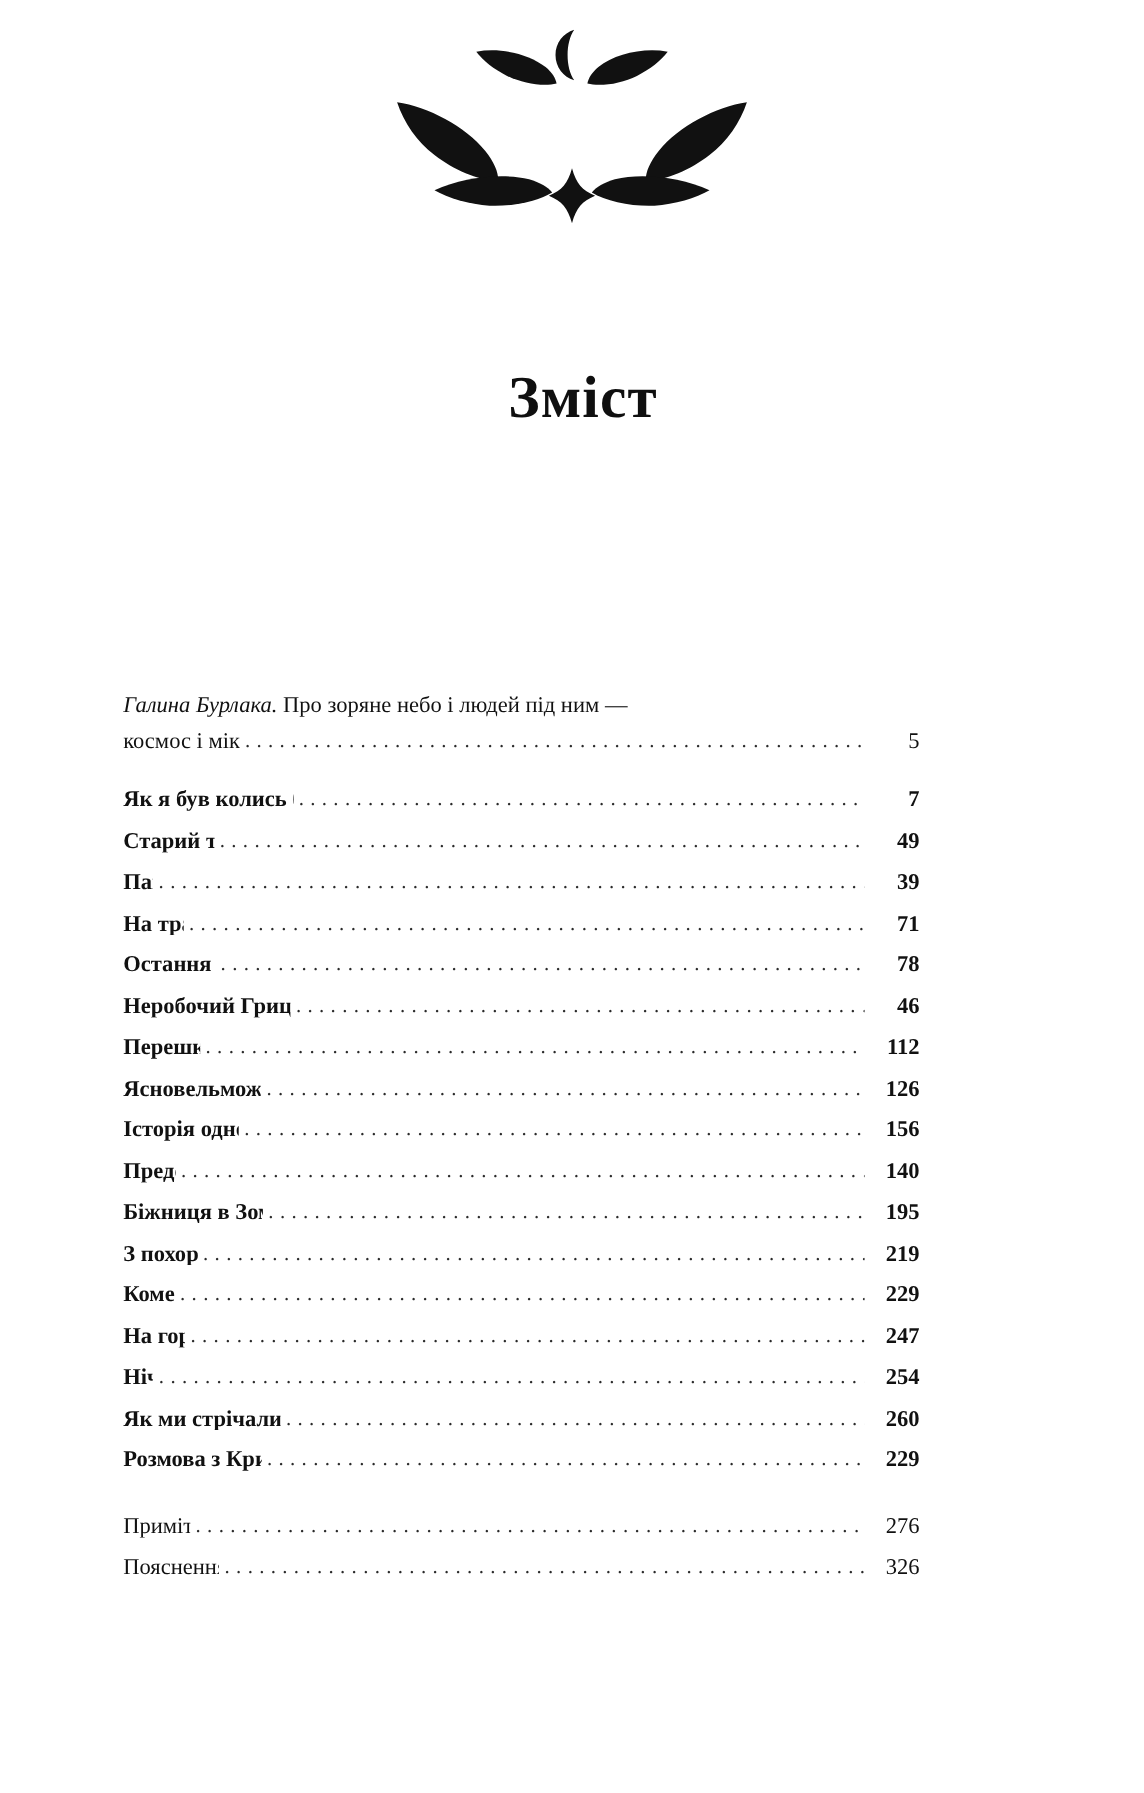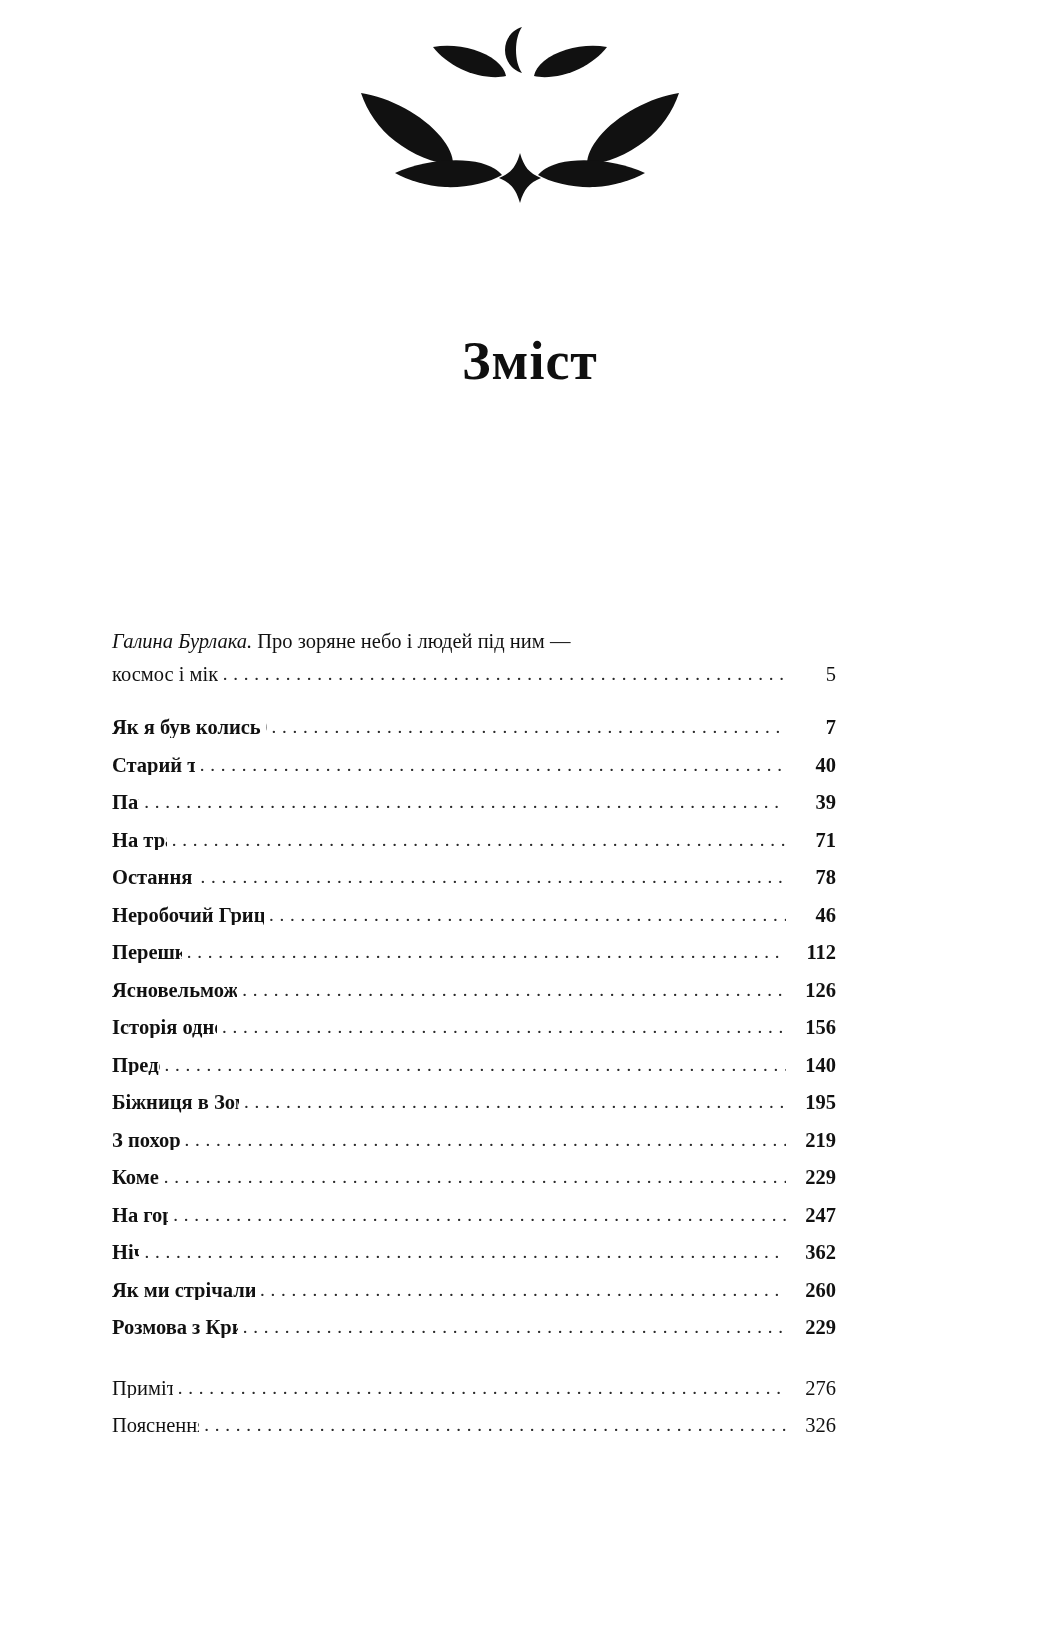--- a/index.html
+++ b/index.html
@@ -161,21 +161,21 @@
 
       <div class="entry bold">
         <span class="label">Як я був колись белетристом</span>
         <span class="dots">. . . . . . . . . . . . . . . . . . . . . . . . . . . . . . . . . . . . . . . . . . . . . . . . . . . . . . . . . . . . . . . . . . . . . . . . . . . . . . . . . . . . . .</span>
         <span class="page-num">7</span>
       </div>
 
       <div class="entry bold">
         <span class="label">Старий терен</span>
         <span class="dots">. . . . . . . . . . . . . . . . . . . . . . . . . . . . . . . . . . . . . . . . . . . . . . . . . . . . . . . . . . . . . . . . . . . . . . . . . . . . . . . . . . . . . .</span>
-        <span class="page-num">40</span>
+        <span class="page-num">49</span>
       </div>
 
       <div class="entry bold">
         <span class="label">Пан</span>
         <span class="dots">. . . . . . . . . . . . . . . . . . . . . . . . . . . . . . . . . . . . . . . . . . . . . . . . . . . . . . . . . . . . . . . . . . . . . . . . . . . . . . . . . . . . . .</span>
         <span class="page-num">39</span>
       </div>
 
       <div class="entry bold">
         <span class="label">На траві</span>
@@ -239,21 +239,21 @@
 
       <div class="entry bold">
         <span class="label">На горах</span>
         <span class="dots">. . . . . . . . . . . . . . . . . . . . . . . . . . . . . . . . . . . . . . . . . . . . . . . . . . . . . . . . . . . . . . . . . . . . . . . . . . . . . . . . . . . . . .</span>
         <span class="page-num">247</span>
       </div>
 
       <div class="entry bold">
         <span class="label">Ніч.</span>
         <span class="dots">. . . . . . . . . . . . . . . . . . . . . . . . . . . . . . . . . . . . . . . . . . . . . . . . . . . . . . . . . . . . . . . . . . . . . . . . . . . . . . . . . . . . . .</span>
-        <span class="page-num">362</span>
+        <span class="page-num">254</span>
       </div>
 
       <div class="entry bold">
         <span class="label">Як ми стрічали Новий рік</span>
         <span class="dots">. . . . . . . . . . . . . . . . . . . . . . . . . . . . . . . . . . . . . . . . . . . . . . . . . . . . . . . . . . . . . . . . . . . . . . . . . . . . . . . . . . . . . .</span>
         <span class="page-num">260</span>
       </div>
 
       <div class="entry bold">
         <span class="label">Розмова з Кривоносом</span>

